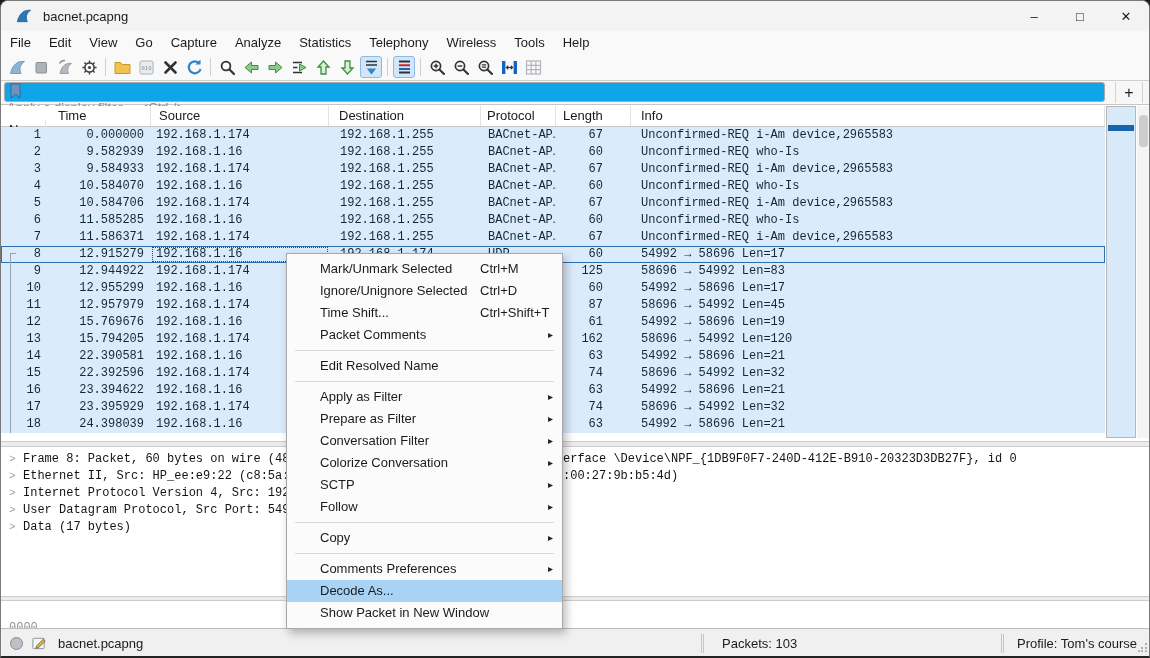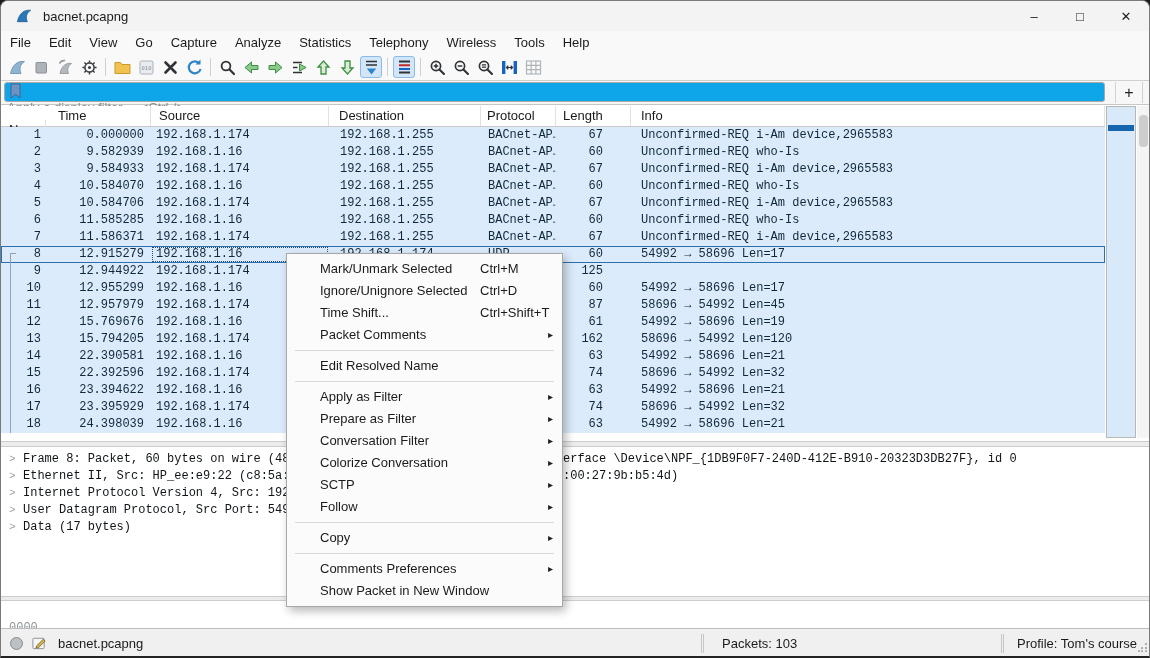--- a/index.html
+++ b/index.html
@@ -349,20 +349,21 @@
         <div class="pcell col5 p5 ra">60</div>
         <div class="pcell col6 p6">54992 → 58696 Len=17</div>
       </div>
       <div class="prow">
         <div class="pcell col0 p0 ra">9</div>
         <div class="pcell col1 p1 ra">12.944922</div>
         <div class="pcell col2 p2">192.168.1.174</div>
         <div class="pcell col3 p3"></div>
         <div class="pcell col4 p4"></div>
         <div class="pcell col5 p5 ra">125</div>
+        <div class="pcell col6 p6">58696 → 54992 Len=83</div>
       </div>
       <div class="prow">
         <div class="pcell col0 p0 ra">10</div>
         <div class="pcell col1 p1 ra">12.955299</div>
         <div class="pcell col2 p2">192.168.1.16</div>
         <div class="pcell col3 p3"></div>
         <div class="pcell col4 p4"></div>
         <div class="pcell col5 p5 ra">60</div>
         <div class="pcell col6 p6">54992 → 58696 Len=17</div>
       </div>
@@ -546,18 +547,21 @@
       <div class="msep"></div>
       <div class="cmitem">
         <span class="cml">Copy</span>
         <span class="cma">▸</span>
       </div>
       <div class="msep"></div>
       <div class="cmitem">
         <span class="cml">Comments Preferences</span>
         <span class="cma">▸</span>
       </div>
+      <div class="cmitem hi">
+        <span class="cml">Decode As...</span>
+      </div>
       <div class="cmitem">
         <span class="cml">Show Packet in New Window</span>
       </div>
     </div>
 
 </div>
 
 </body></html>

